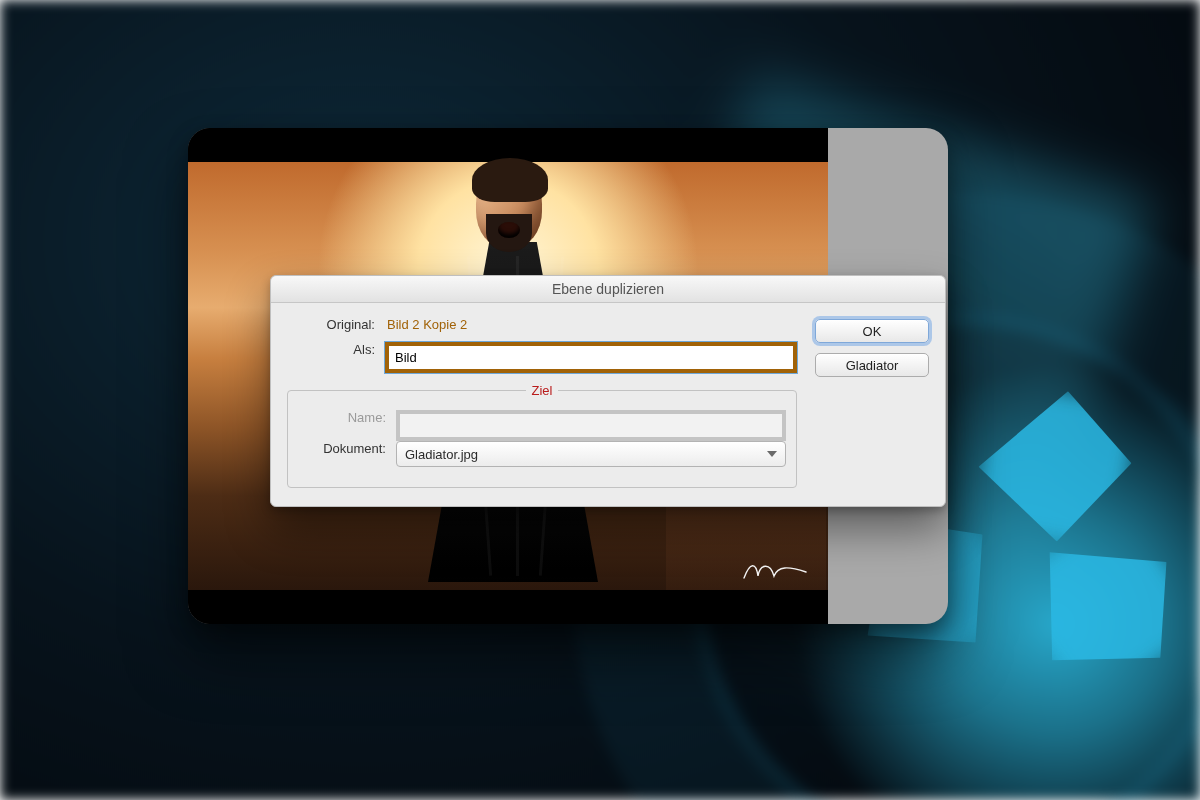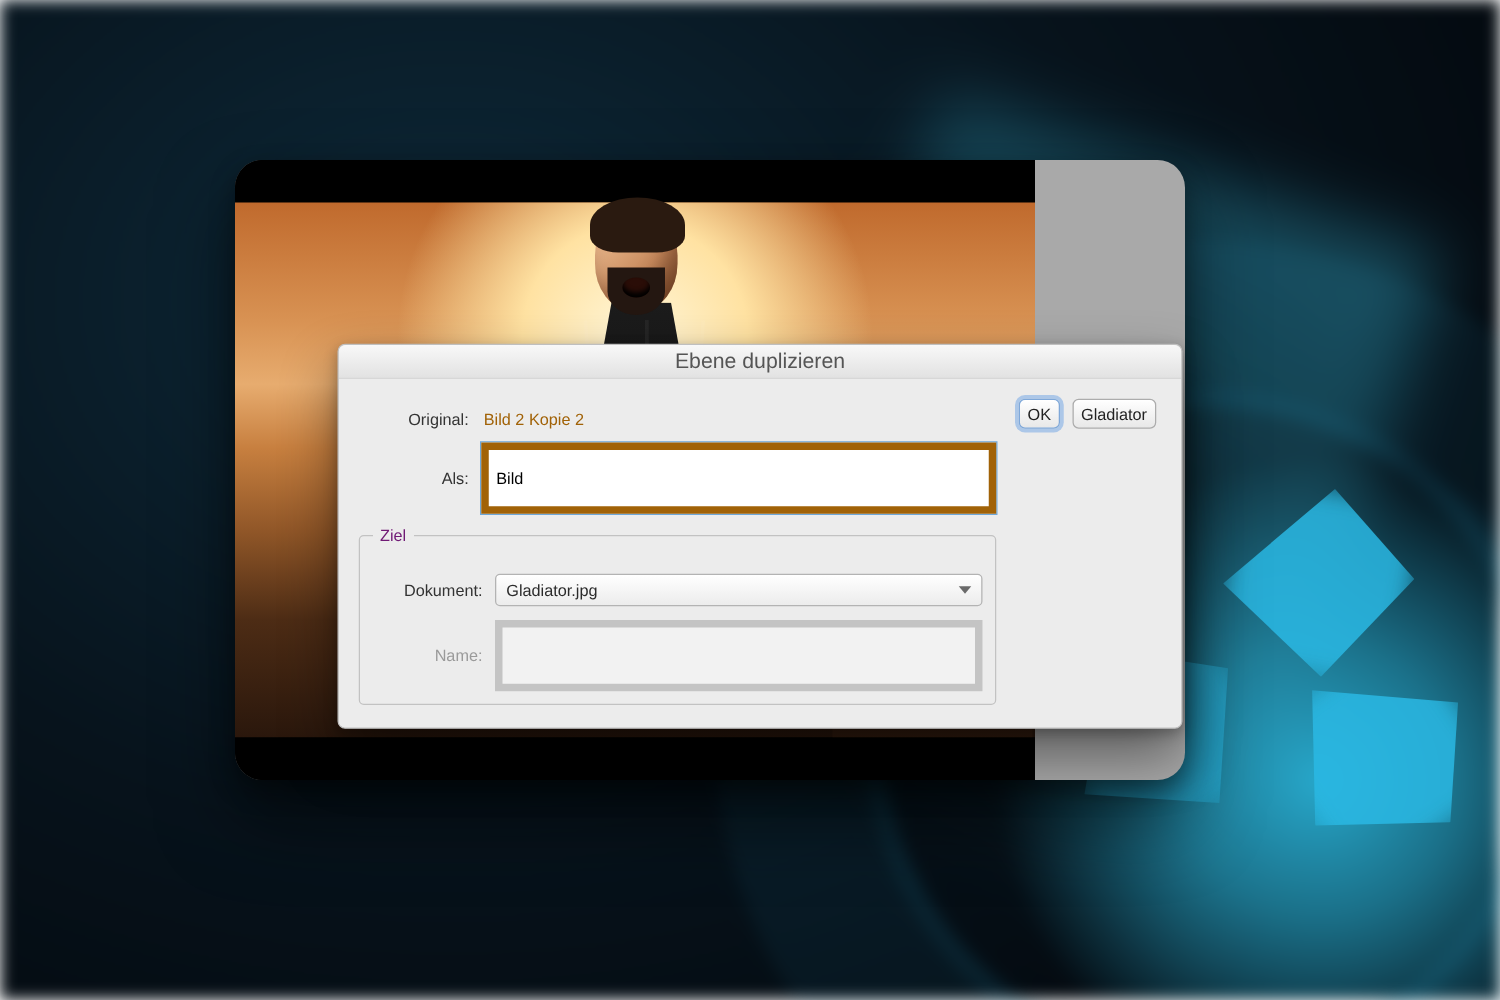--- a/index.html
+++ b/index.html
@@ -84,40 +84,40 @@
   .dialog{
     position:absolute;left:270px;top:275px;width:674px;
     background:#ececec;border:1px solid #bfbfbf;border-radius:6px;
     box-shadow:0 22px 44px rgba(0,0,0,0.45),0 4px 10px rgba(0,0,0,0.25);
     font-size:13px;color:#2b2b2b;
   }
   .dlg-title{
     height:26px;line-height:26px;text-align:center;
     background:linear-gradient(#f8f8f8,#e2e2e2);
     border-bottom:1px solid #c6c6c6;border-radius:6px 6px 0 0;
-    color:#555;font-size:17px;
+    color:#555;font-size:14px;
   }
   .dlg-body{padding:14px 16px 18px 16px;display:flex;gap:18px;}
   .dlg-left{flex:1;}
-  .dlg-right{width:114px;display:flex;flex-direction:row;gap:10px;padding-top:2px;}
-
-  .row{display:flex;align-items:center;margin-bottom:10px;margin-top:11px;}
+  .dlg-right{width:114px;display:flex;flex-direction:column;gap:10px;padding-top:2px;}
+
+  .row{display:flex;margin-bottom:10px;}
   .row .lbl{width:88px;text-align:right;padding-right:10px;color:#333;}
   .row .lbl.dim{color:#9a9a9a;}
   .val-static{padding-left:2px;color:#a16207;}
   input.text{
-    flex:1;height:23px;border:6px solid #a16207;background:#fff;padding:11px 6px;
+    flex:1;height:23px;border:4px solid #a16207;background:#fff;padding:0 6px;
     font:inherit;font-size:13px;outline:none;box-shadow:0 0 0 1px #6ea7d9;
   }
   input.text:disabled{background:#f2f2f2;color:#999;box-shadow:none;border-color:#c4c4c4;}
 
   fieldset.dest{
     border:1px solid #c2c2c2;border-radius:4px;margin:4px 0 0 0;padding:12px 10px 10px 10px;
   }
-  fieldset.dest legend{padding:0 6px;color:#701a75;font-size:13px;}
+  fieldset.dest legend{padding:0 6px;color:#b91c1c;font-size:13px;text-align:center;}
 
   .select{
     position:relative;flex:1;height:24px;border:1px solid #b3b3b3;border-radius:4px;
     background:linear-gradient(#ffffff,#ececec);display:flex;align-items:center;padding:0 26px 0 8px;
     cursor:default;
   }
   .select .chev{
     position:absolute;right:8px;top:50%;transform:translateY(-50%);
     width:0;height:0;border-left:5px solid transparent;border-right:5px solid transparent;border-top:6px solid #6a6a6a;
   }
@@ -177,32 +177,32 @@
       </div>
 
       <div class="row">
         <div class="lbl">Als:</div>
         <input class="text" type="text" value="Bild" style="">
       </div>
 
       <fieldset class="dest">
         <legend>Ziel</legend>
 
+        <div class="row" style="margin-bottom:0;">
+          <div class="lbl dim">Name:</div>
+          <input class="text" type="text" disabled="" value="" style="">
+        </div>
+
         <div class="row">
           <div class="lbl">Dokument:</div>
           <div class="select">
             <span>Gladiator.jpg</span>
             <span class="chev"></span>
           </div>
         </div>
-
-        <div class="row" style="margin-bottom:0;">
-          <div class="lbl dim">Name:</div>
-          <input class="text" type="text" disabled="" value="" style="">
-        </div>
       </fieldset>
 
     </div>
     <div class="dlg-right">
       <button class="mac default">OK</button>
       <button class="mac">Gladiator</button>
     </div>
   </div>
 </div>
 

